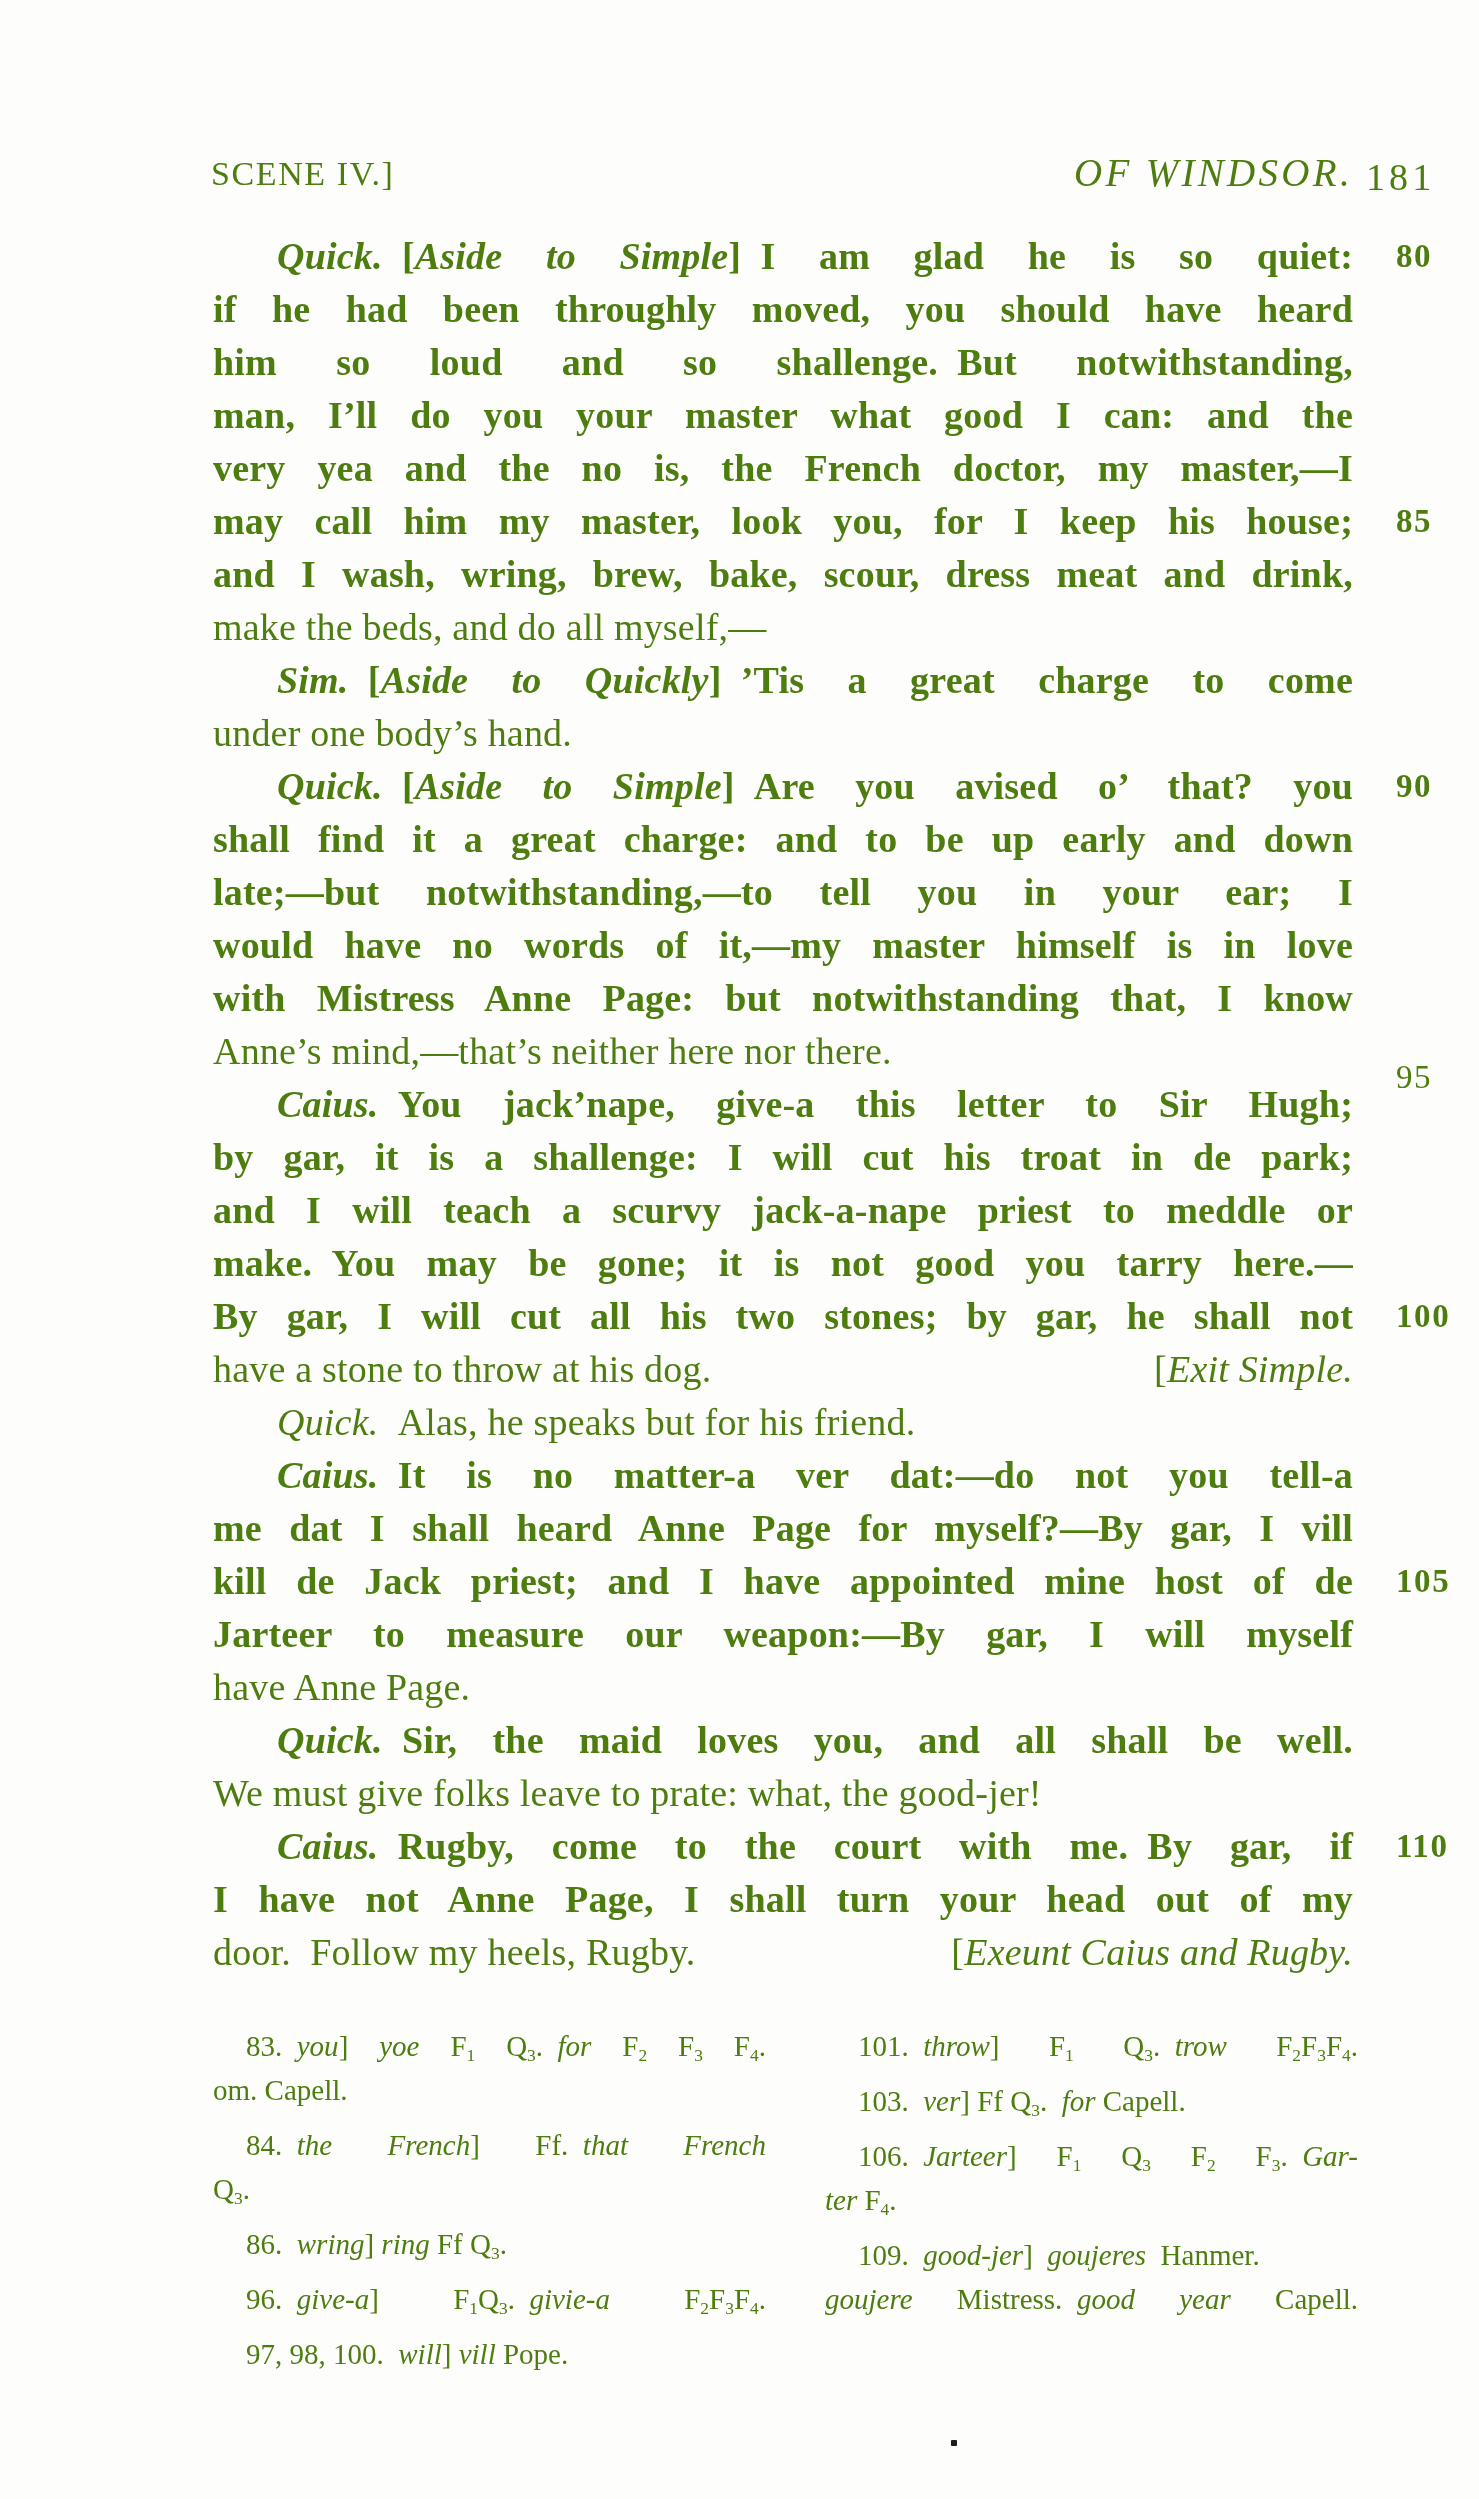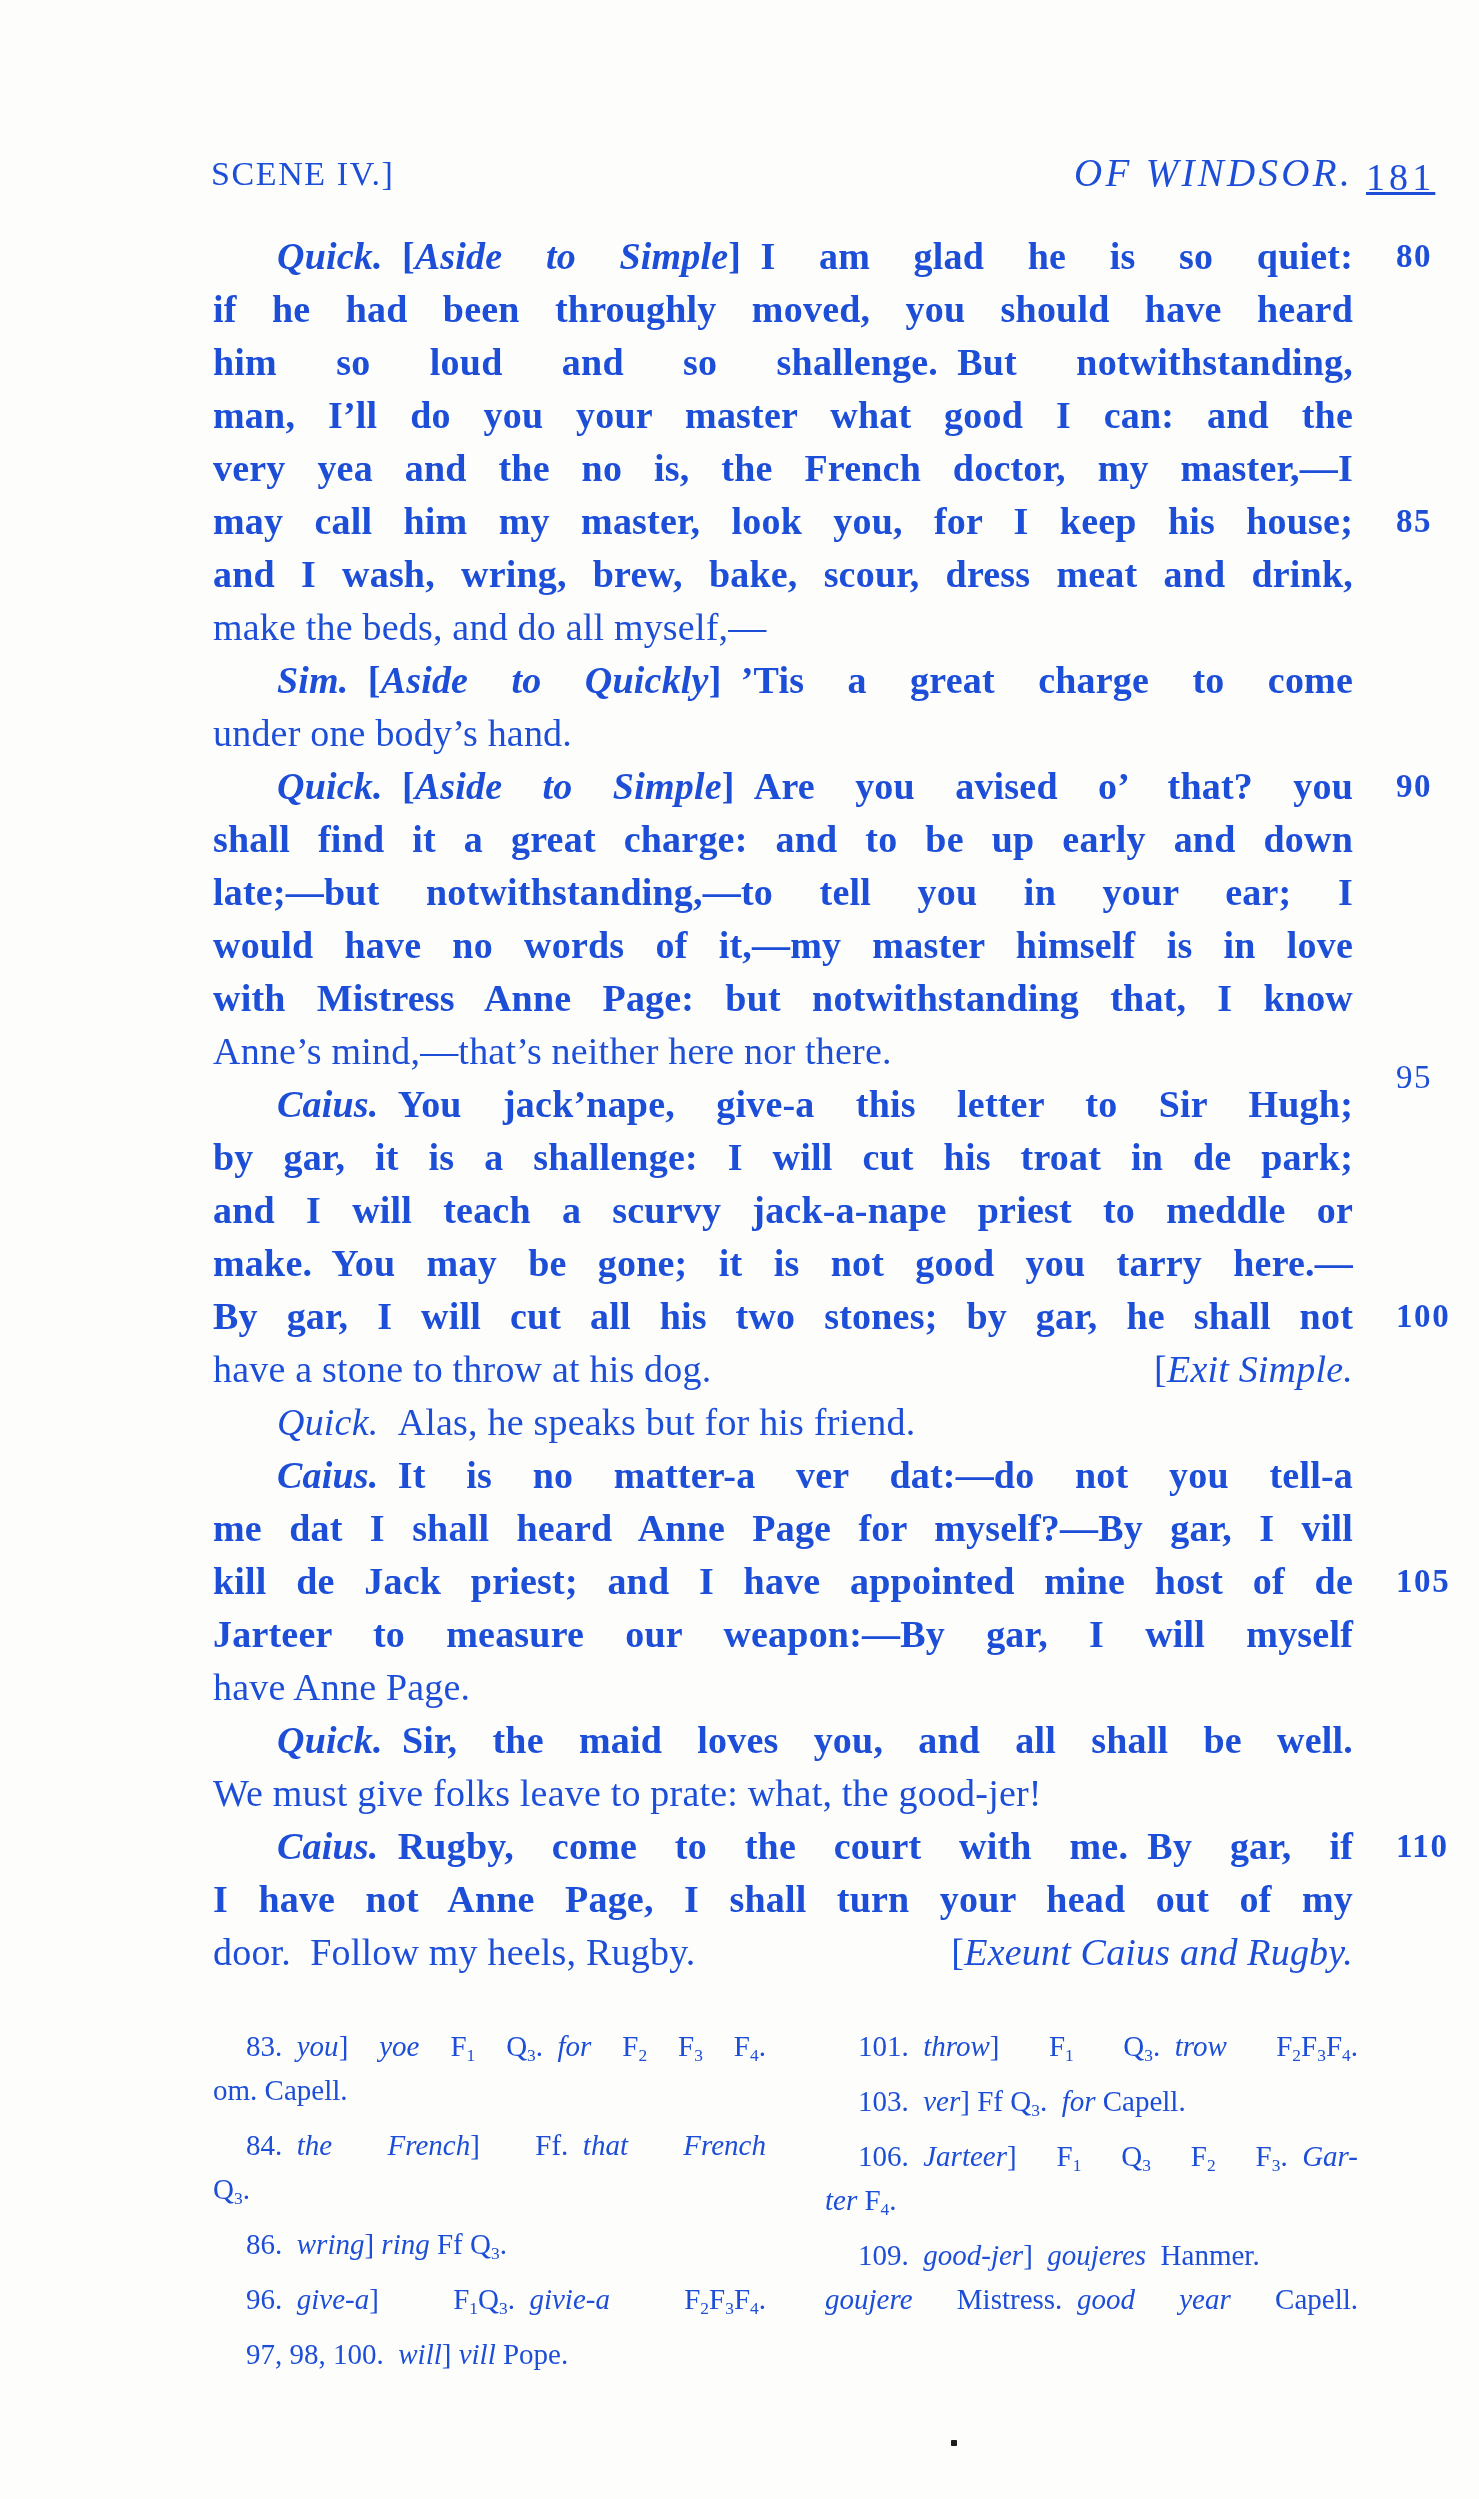--- a/index.html
+++ b/index.html
@@ -1,25 +1,25 @@
 <!DOCTYPE html>
 <html style="font-size:13px"><head>
 <meta charset="utf-8">
 <style>
   html, body { margin: 0; padding: 0; background: #ffffff; }
   .page {
     position: relative; width: 1479px; height: 2500px;
-    background: #fdfdfb; color: #1d4ed8; overflow: hidden;
+    background: #fdfdfb; color: #4d7c0f; overflow: hidden;
     font-family: "Liberation Serif", "DejaVu Serif", serif;
   }
   
   .scene  { position: absolute; left: 211px;  top: 155px; font-size: 34px; letter-spacing: 1.6px; }
   .rtitle { position: absolute; left: 213px;  top: 150px; width: 1140px; text-align: right;
             font-style: italic; font-size: 39px; letter-spacing: 3.3px; }
-  .pnum   { position: absolute; left: 1366px; top: 155px; font-size: 38px; letter-spacing: 4.1px; text-decoration: underline; }
+  .pnum   { position: absolute; left: 1366px; top: 155px; font-size: 38px; letter-spacing: 4.1px; }
 
   
   #textblock { position: absolute; left: 213px; top: 230px; width: 1140px;
                font-size: 38px; letter-spacing: 0.2px; }
   .line { position: relative; height: 53px; line-height: 53px; }
   .line.ind { text-indent: 64px; }
   .line.j { text-align: justify; text-align-last: justify; font-weight: bold; }
   .num { position: absolute; left: 1183px; top: 0; width: 115px; font-size: 33px;
          letter-spacing: 1.6px; text-indent: 0; text-align: left; }
   .num.low { top: 26px; }

